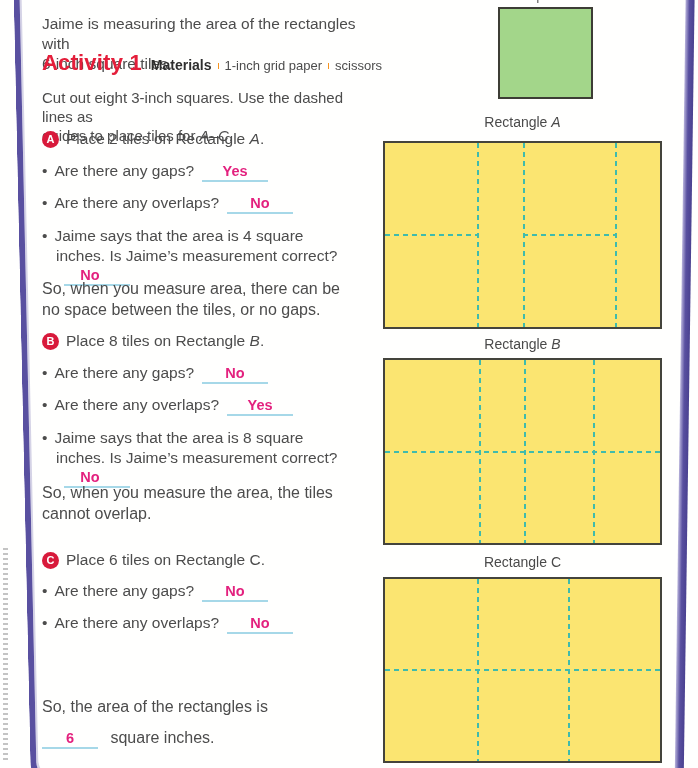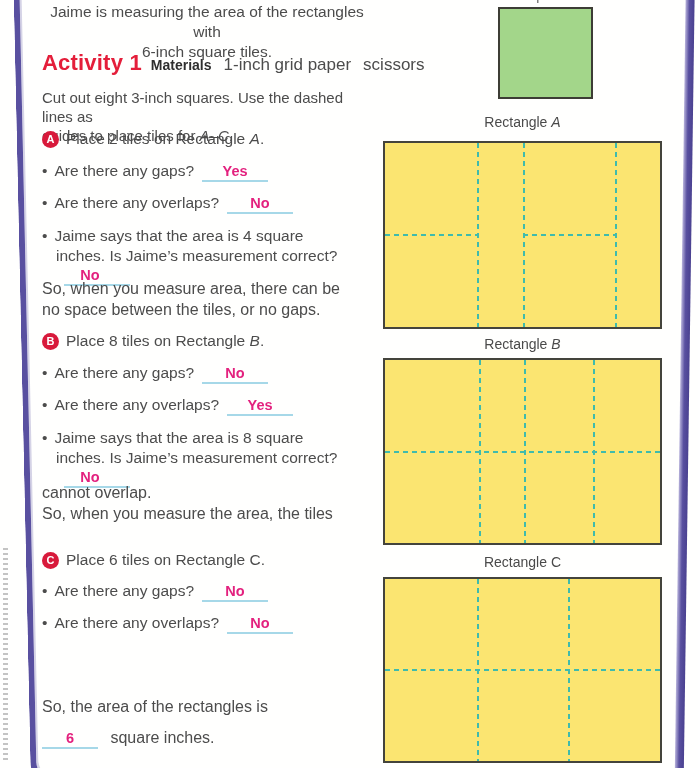--- a/index.html
+++ b/index.html
@@ -23,26 +23,26 @@
     transform:rotate(0.8deg);transform-origin:top left;
   }
   .spine-text{
     position:absolute;left:3px;top:548px;width:5px;height:215px;
     background:repeating-linear-gradient(180deg,#b5b5b5 0 2px,transparent 2px 5px);
     opacity:.8;
   }
   
   .abs{position:absolute;}
   .body-text{font-size:15.5px;line-height:20px;color:#4c4c4c;}
-  .intro{left:42px;top:2px;width:330px;text-align:center;}
+  .intro{left:42px;top:14px;width:330px;}
   .heading-row{left:42px;top:50px;width:340px;display:flex;align-items:baseline;white-space:nowrap;}
   .activity-title{font-size:22px;font-weight:800;color:#e41e3a;letter-spacing:.2px;}
   .materials-label{font-size:14px;font-weight:800;color:#2e2e2e;margin-left:9px;}
   .mat-bullet{display:inline-block;width:6px;height:6px;background:#f79420;margin:0 6px;position:relative;top:-1px;}
-  .mat-item{font-size:17px;color:#4c4c4c;}
+  .mat-item{font-size:13px;color:#4c4c4c;}
   .instructions{left:42px;top:88px;width:336px;font-size:15px;line-height:19px;}
   .em{font-style:italic;}
   
   .prompt{display:flex;align-items:center;width:340px;}
   .badge{
     flex:0 0 auto;width:17px;height:17px;border-radius:50%;background:#d81a3b;
     color:#fff;font-size:11px;font-weight:800;display:flex;align-items:center;justify-content:center;
     margin-right:7px;
   }
   .prompt-text{font-size:15.5px;color:#4c4c4c;}
@@ -124,22 +124,22 @@
     <span class="dot">•</span><span>Are there any gaps?</span><span class="blank">No</span>
   </div>
   <div class="abs q-line" style="top:396px;">
     <span class="dot">•</span><span>Are there any overlaps?</span><span class="blank">Yes</span>
   </div>
   <div class="abs q-line q2" style="top:428px;">
     <span class="dot">•</span><span>Jaime says that the area is 8 square</span><br>
     <span>inches. Is Jaime’s measurement correct?</span><span class="blank">No</span>
   </div>
   <div class="abs conclusion" style="top:482px;">
+    <div>So, when you measure the area, the tiles</div>
     <div>cannot overlap.</div>
-    <div>So, when you measure the area, the tiles</div>
   </div>
 
   <div class="abs prompt" style="left:42px;top:551px;">
     <span class="badge">C</span>
     <span class="prompt-text"><span>Place 6 tiles on Rectangle </span><span>C</span><span>.</span></span>
   </div>
   <div class="abs q-line" style="top:582px;">
     <span class="dot">•</span><span>Are there any gaps?</span><span class="blank">No</span>
   </div>
   <div class="abs q-line" style="top:614px;">

